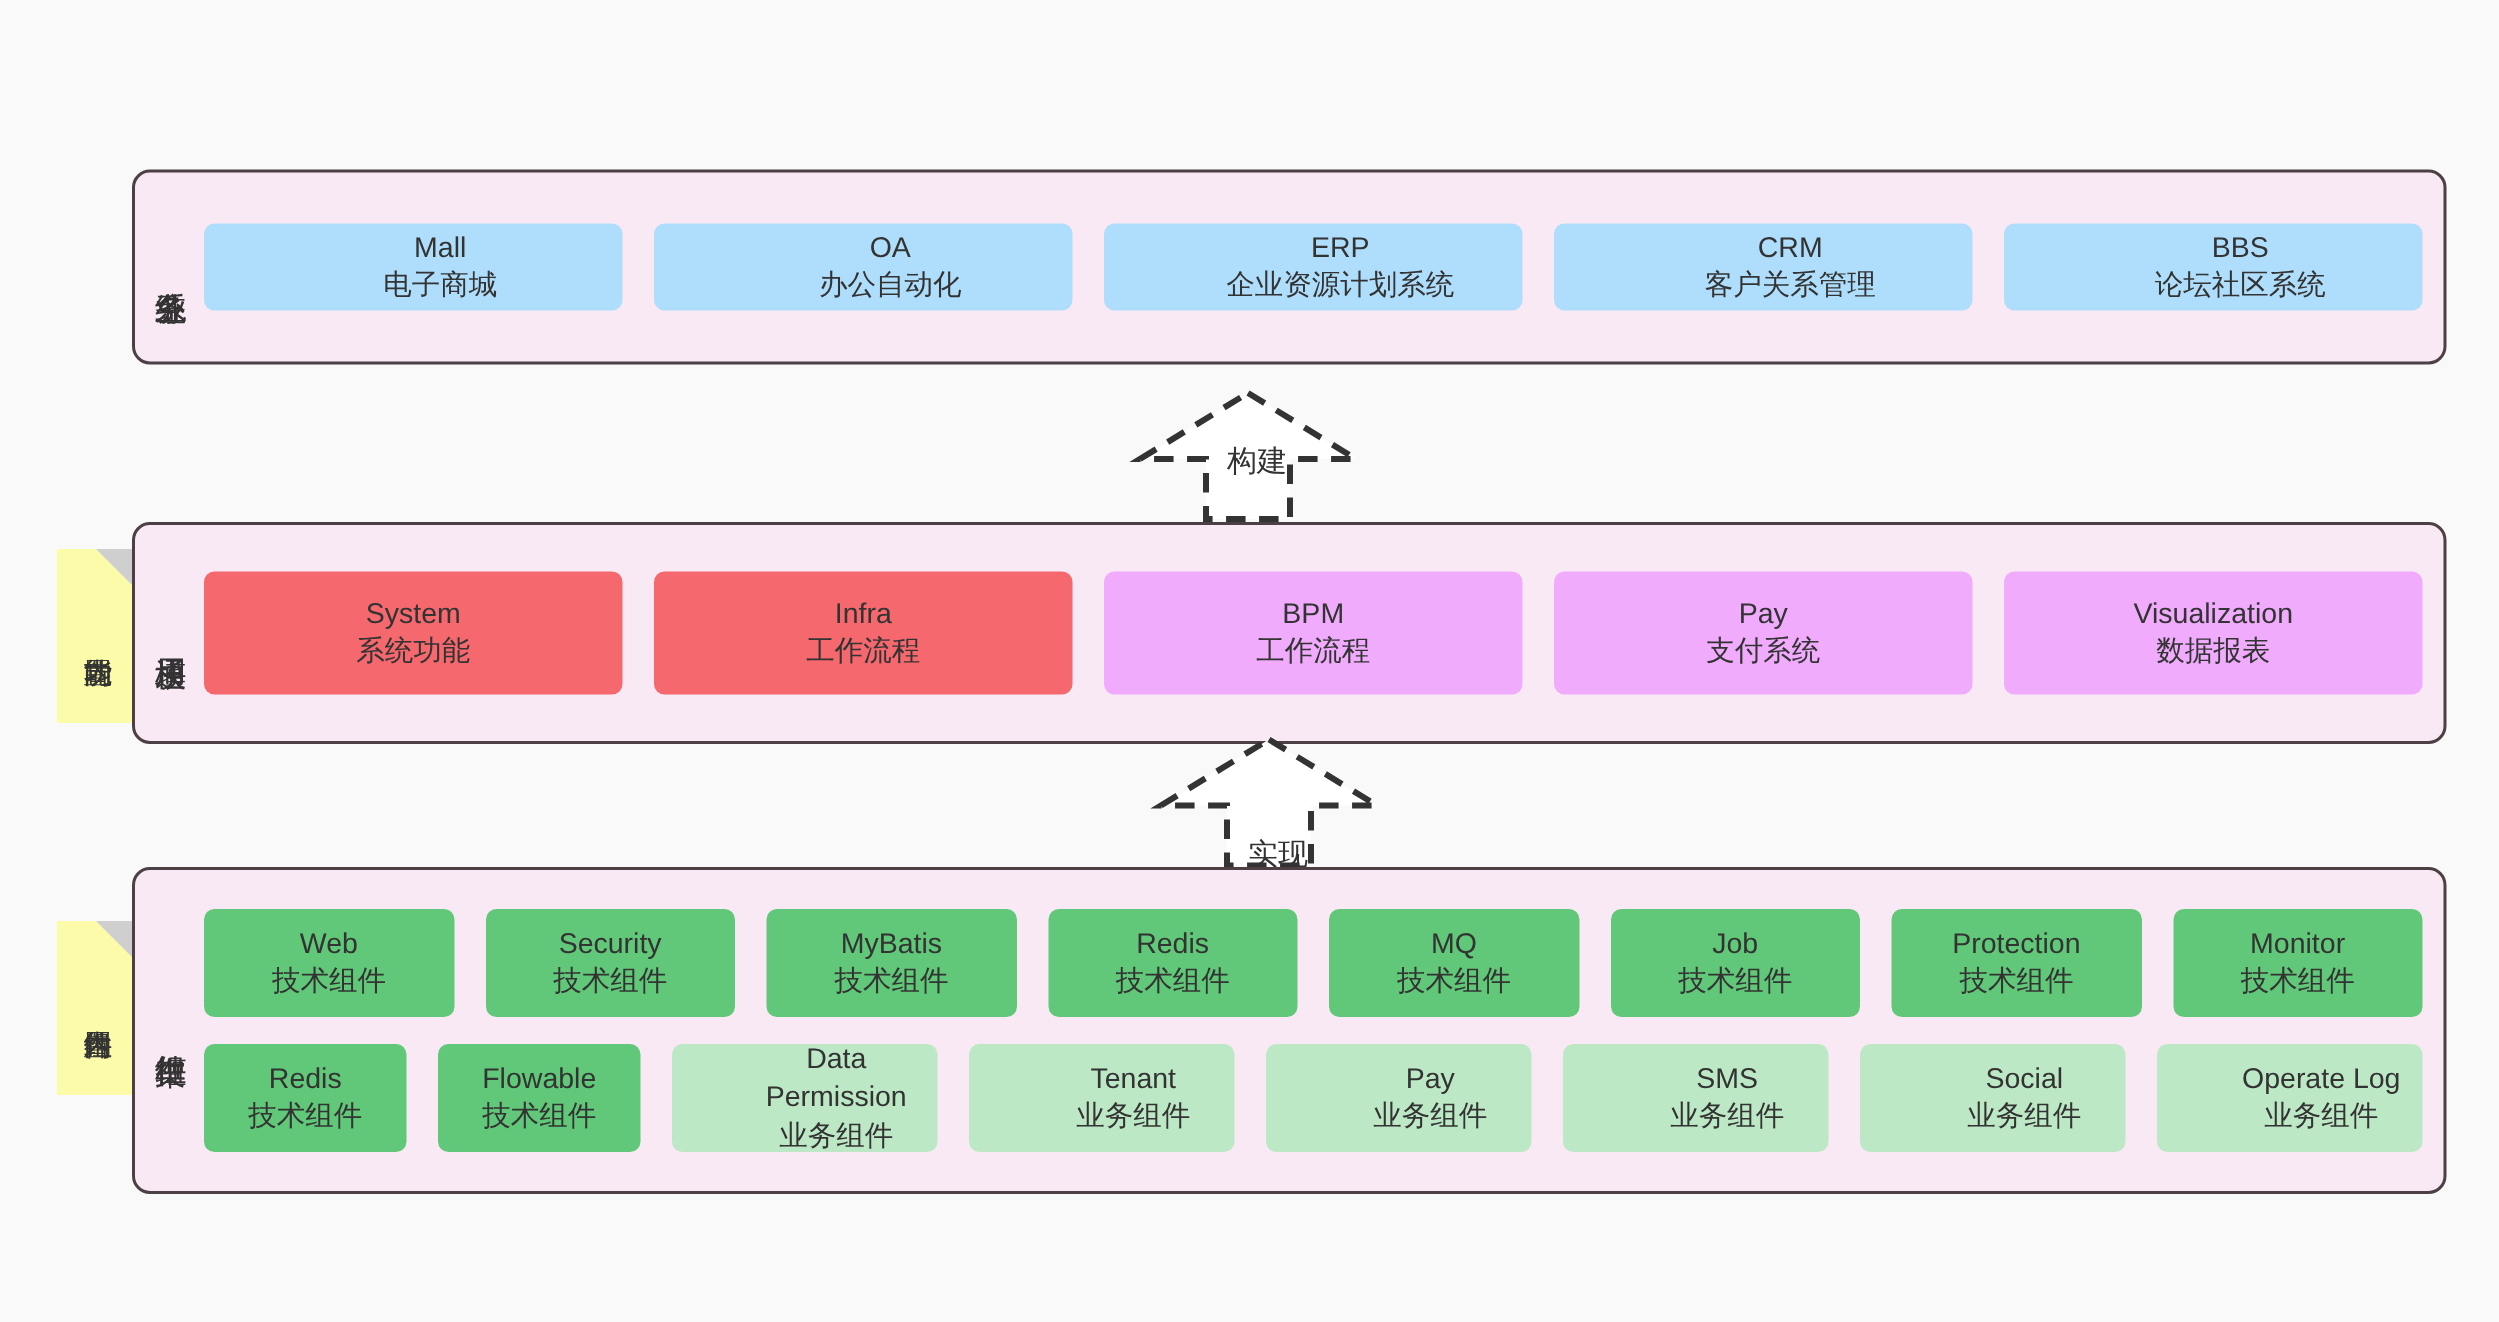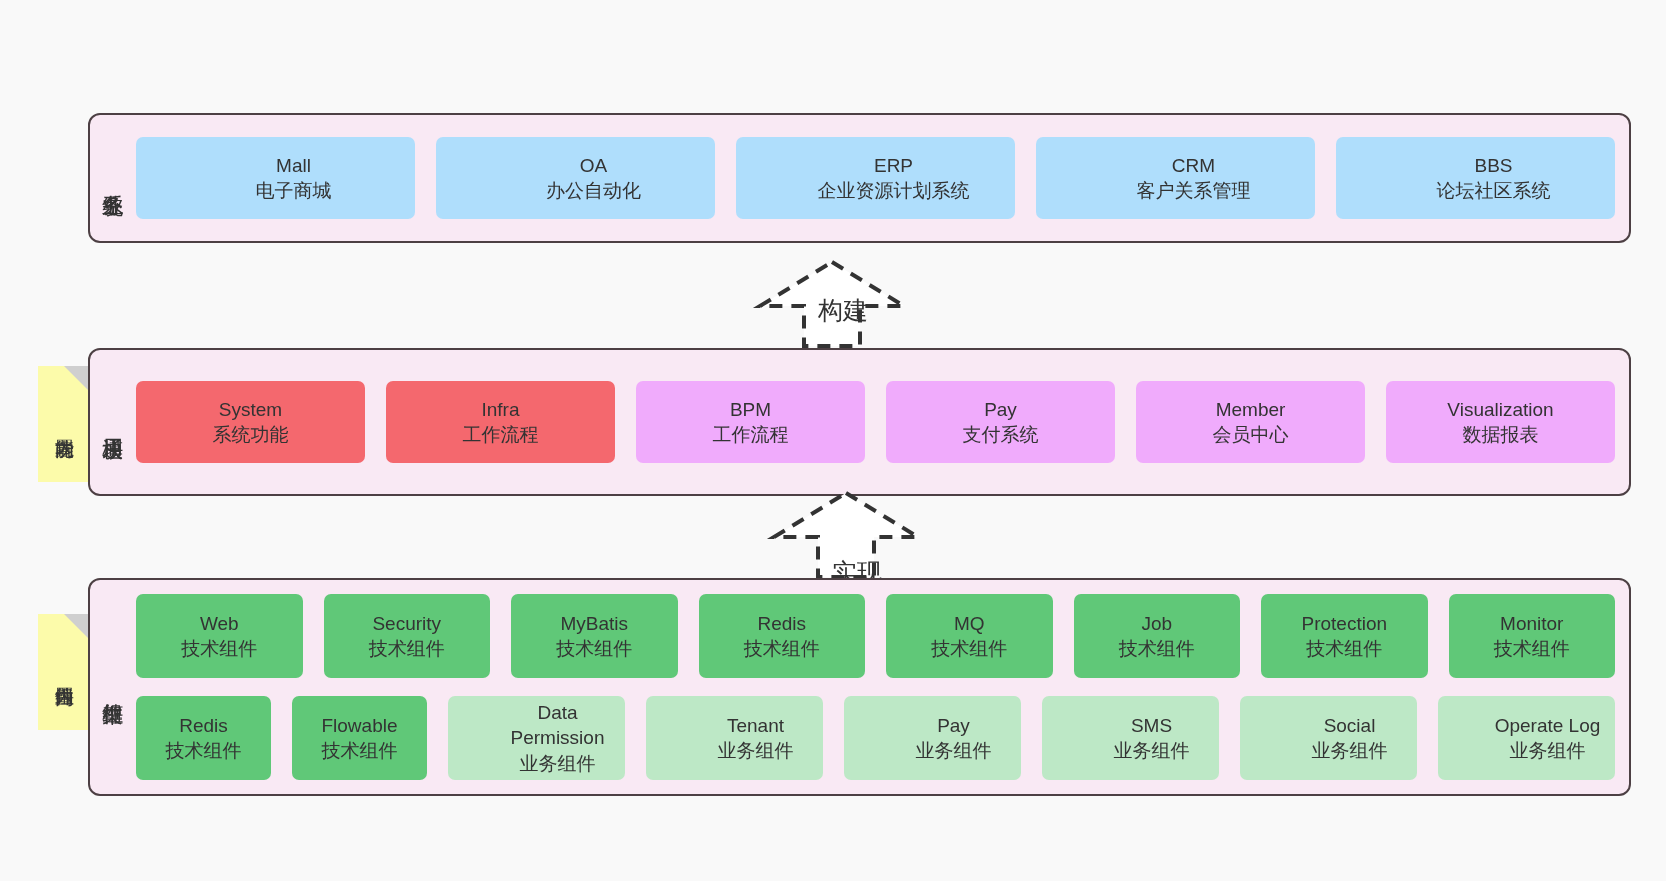--- a/index.html
+++ b/index.html
@@ -70,23 +70,23 @@
     font-size: 19px;
     line-height: 1.32;
     color: #333333;
     box-sizing: border-box;
     padding: 4px 6px;
     user-select: none;
   }
   .card .t1 { display: block; }
   .card .t2 { display: block; }
 
-  .h-biz  { height: 82px; padding-left: 42px; }
+  .h-biz  { height: 58px; padding-left: 42px; }
   .h-mod  { height: 82px; }
-  .h-comp { height: 84px; }
+  .h-comp { height: 72px; }
 
   .c-blue        { background: #afdefc; }
   .c-red         { background: #f4686e; }
   .c-pink        { background: #f0abfc; }
   .c-green       { background: #60c878; }
   .c-green-light { background: #bde8c6; padding-left: 48px; }
 
   
   .sticky {
     position: absolute;
@@ -114,21 +114,21 @@
     border-color: transparent #cfcfcf transparent transparent;
   }
 
   
   .uml-arrow {
     position: absolute;
     pointer-events: none;
   }
   .uml-label {
     position: absolute;
-    font-size: 25px;
+    font-size: 20px;
     color: #333333;
     background: transparent;
     white-space: nowrap;
     user-select: none;
   }
 </style>
 </head>
 <body>
 
 <div class="canvas">
@@ -187,24 +187,20 @@
         </div>
         <div class="card h-mod c-pink">
           <span class="t1">BPM</span>
           <span class="t2">工作流程</span>
         </div>
         <div class="card h-mod c-pink">
           <span class="t1">Pay</span>
           <span class="t2">支付系统</span>
         </div>
         <div class="card h-mod c-pink">
-          <span class="t1">Member</span>
-          <span class="t2">会员中心</span>
-        </div>
-        <div class="card h-mod c-pink">
           <span class="t1">Visualization</span>
           <span class="t2">数据报表</span>
         </div>
       </div>
     </div>
   </div>
 
   <div class="uml-arrow" style="left:766px; top:489px; width:160px; height:92px;">
     <svg width="160" height="92" viewBox="0 0 160 92" xmlns="http://www.w3.org/2000/svg">
       <path d="M80 4 L152 48 L108 48 L108 88 L52 88 L52 48 L8 48 Z" fill="#ffffff" stroke="#333333" stroke-width="4" stroke-dasharray="13 9" stroke-linejoin="miter"></path>

